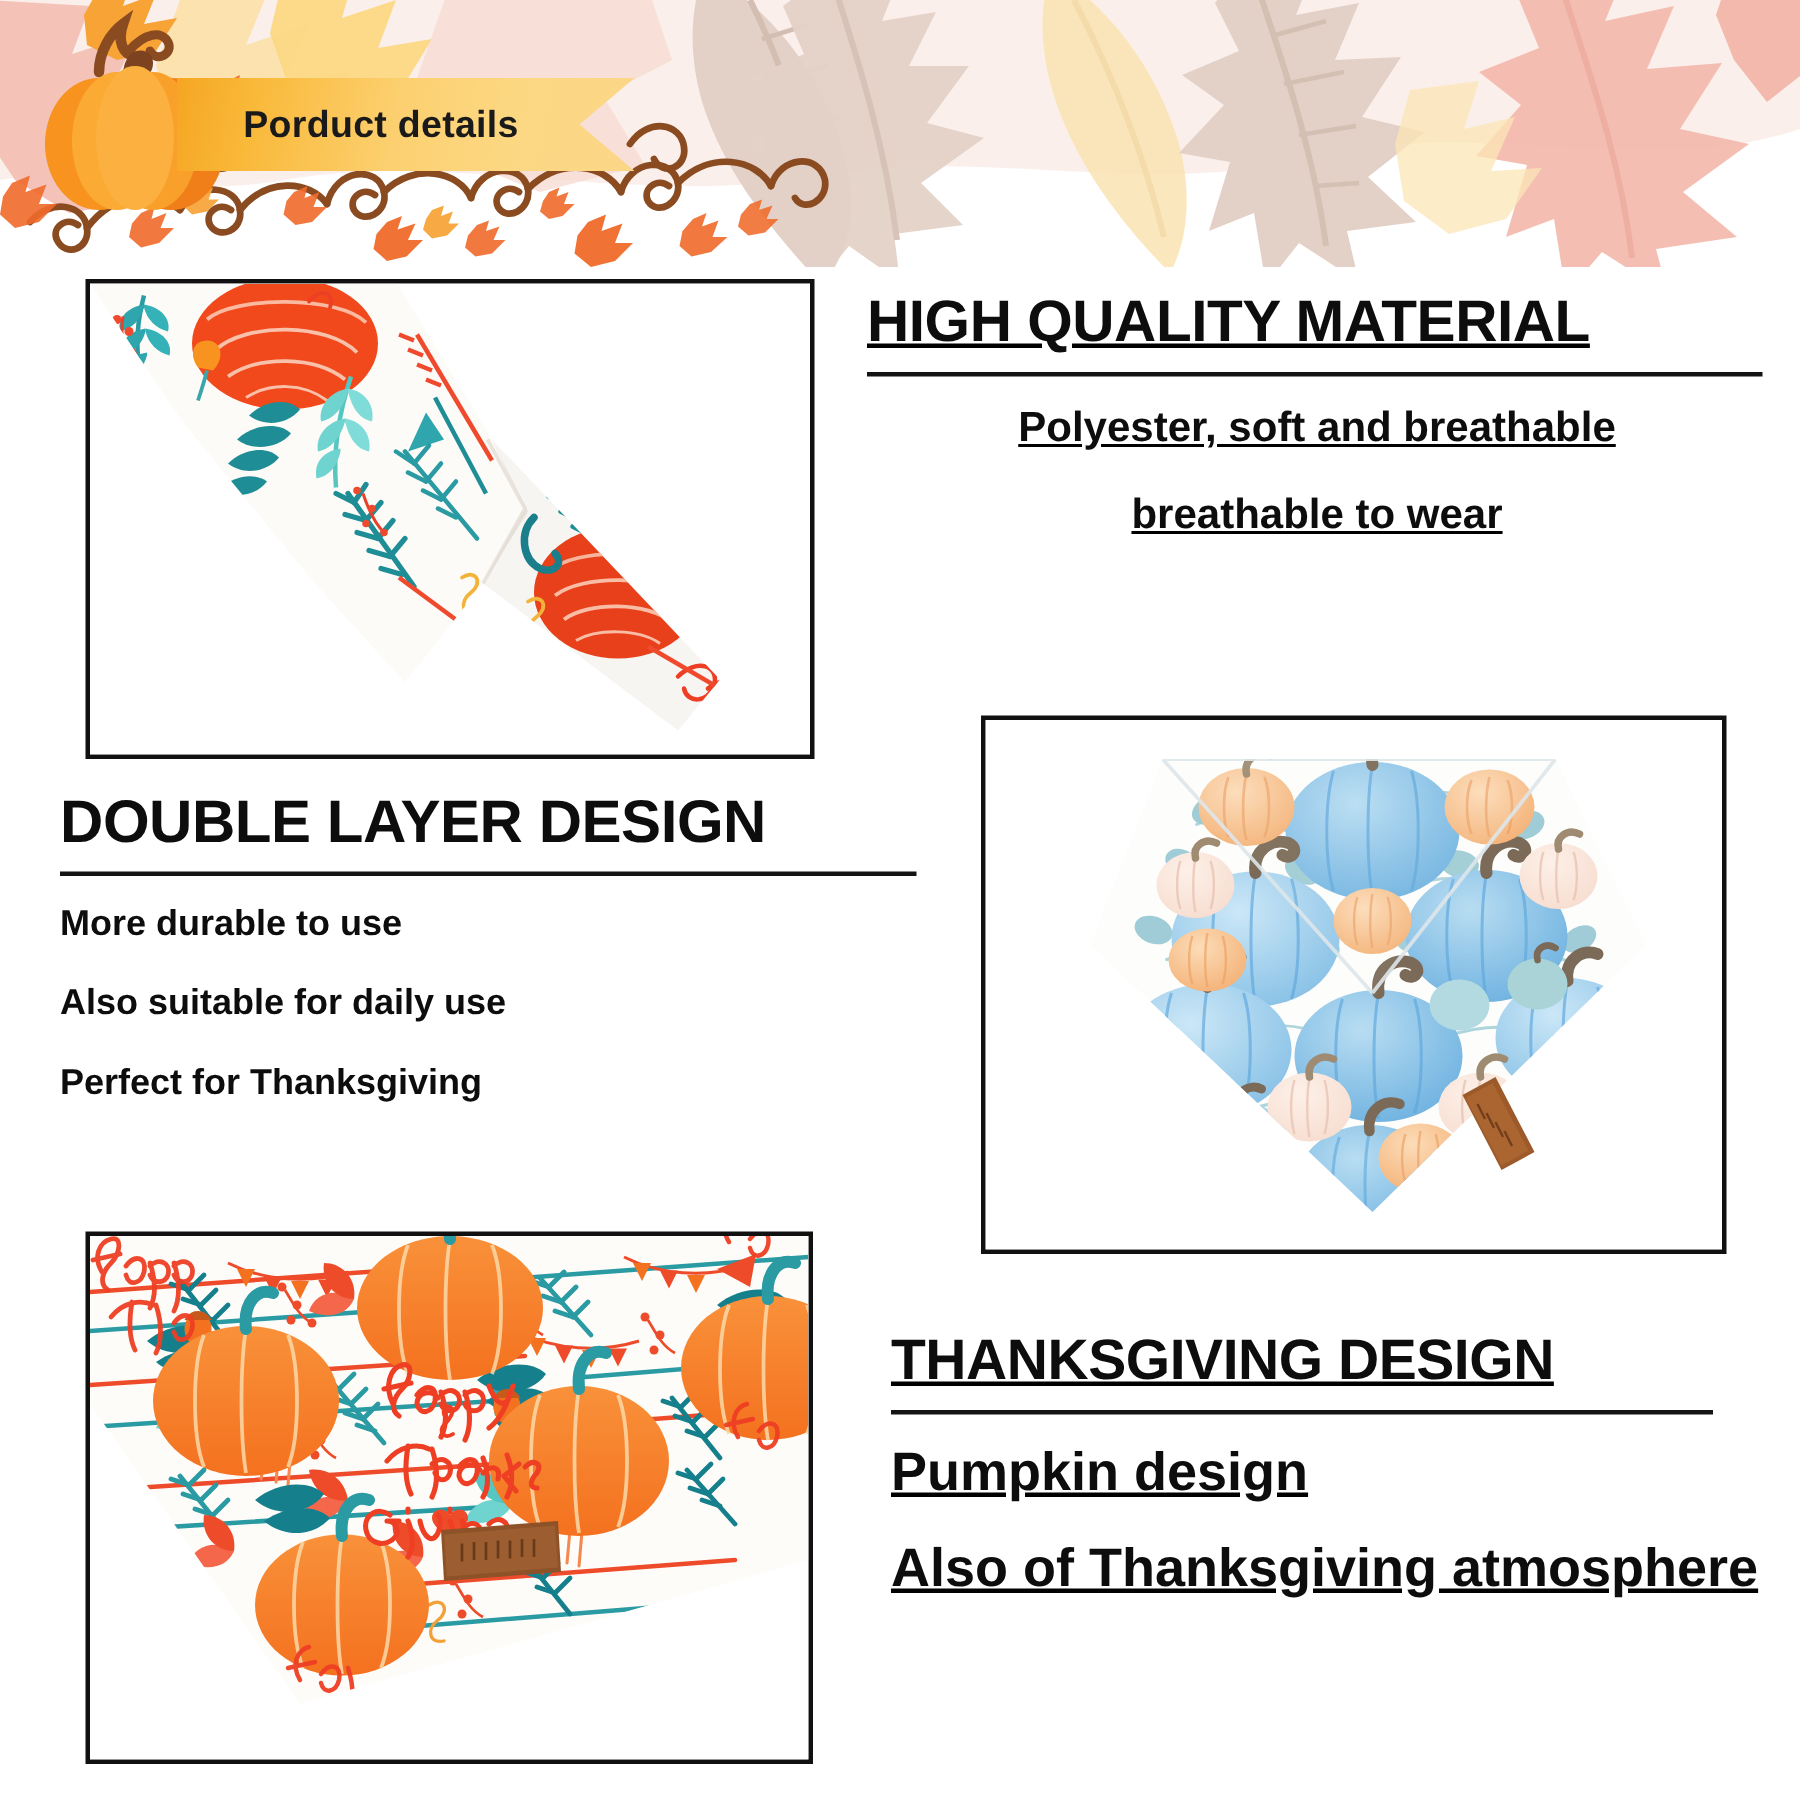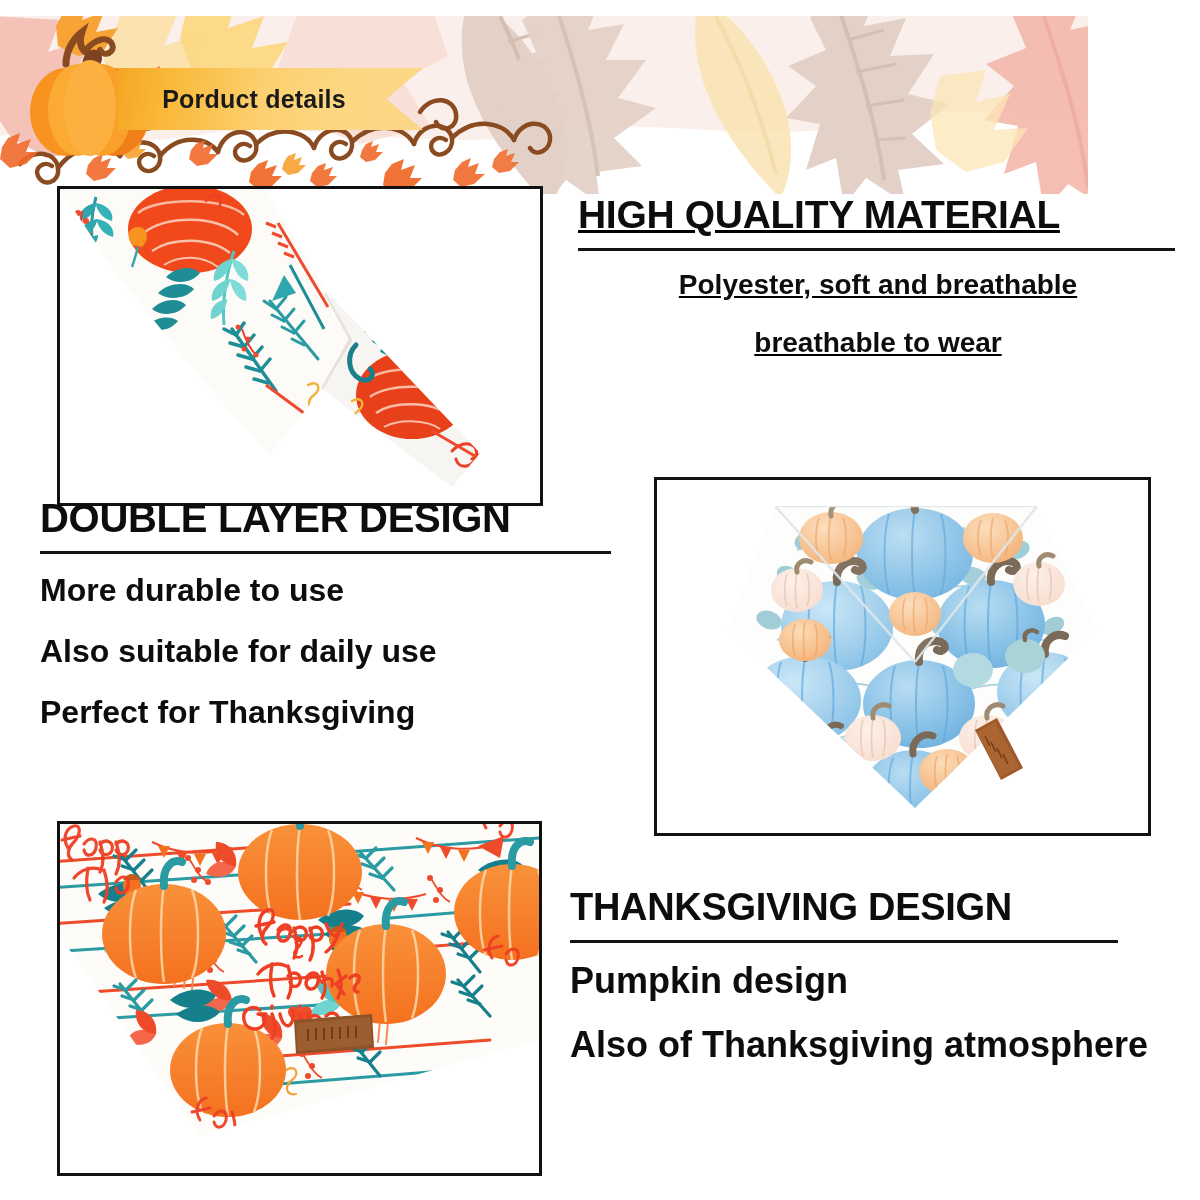--- a/index.html
+++ b/index.html
@@ -16,24 +16,23 @@
     width: 1200px;
     height: 1200px;
     overflow: hidden;
     background: #ffffff;
   }
 
   
   .header-band {
     position: absolute;
     left: 0; top: 0;
-    width: 1088px;
+    width: 1200px;
     height: 178px;
     overflow: hidden;
-    margin-top: 16px;
   }
   .header-svg { position:absolute; left:0; top:0; }
 
   .ribbon-wrap {
     position: absolute;
     left: 118px;
     top: 52px;
     width: 305px;
     height: 62px;
   }
@@ -70,22 +69,22 @@
   #frame-blue    { left: 654px; top: 477px; width: 497px; height: 359px; }
   #frame-orange  { left: 57px;  top: 821px; width: 485px; height: 355px; }
 
   .photo-svg { position: absolute; left: 0; top: 0; }
 
   
   .feature {
     position: absolute;
   }
   #feature-material { left: 578px; top: 195px;  width: 600px; text-decoration: underline; }
-  #feature-double   { left: 40px;  top: 497px;  width: 575px; }
-  #feature-design   { left: 570px; top: 888px;  width: 580px; }
+  #feature-double   { left: 40px;  top: 527px;  width: 575px; }
+  #feature-design   { left: 594px; top: 888px;  width: 580px; text-decoration: underline; }
 
   .feature-title {
     font-size: 39px;
     font-weight: bold;
     color: #0d0d0d;
     letter-spacing: -0.3px;
     line-height: 1.05;
     white-space: nowrap;
   }
   #feature-double .feature-title { font-size: 40px; }
@@ -103,21 +102,21 @@
 
   .feature-line {
     font-size: 28px;
     font-weight: bold;
     color: #0d0d0d;
     line-height: 1.0;
     margin-bottom: 26px;
     white-space: nowrap;
   }
   #feature-material .feature-line { font-size: 28px; margin-bottom: 30px; text-align: center; }
-  #feature-double   .feature-line { font-size: 32px; margin-bottom: 29px; }
+  #feature-double   .feature-line { font-size: 24px; margin-bottom: 29px; }
   #feature-design   .feature-line { font-size: 36px; margin-bottom: 28px; }
   .feature-line:last-child { margin-bottom: 0; }
 </style>
 </head>
 <body>
 
 <div id="page">
 
   <div class="header-band">
     <svg class="header-svg" width="1200" height="178" viewBox="0 0 1200 178">

